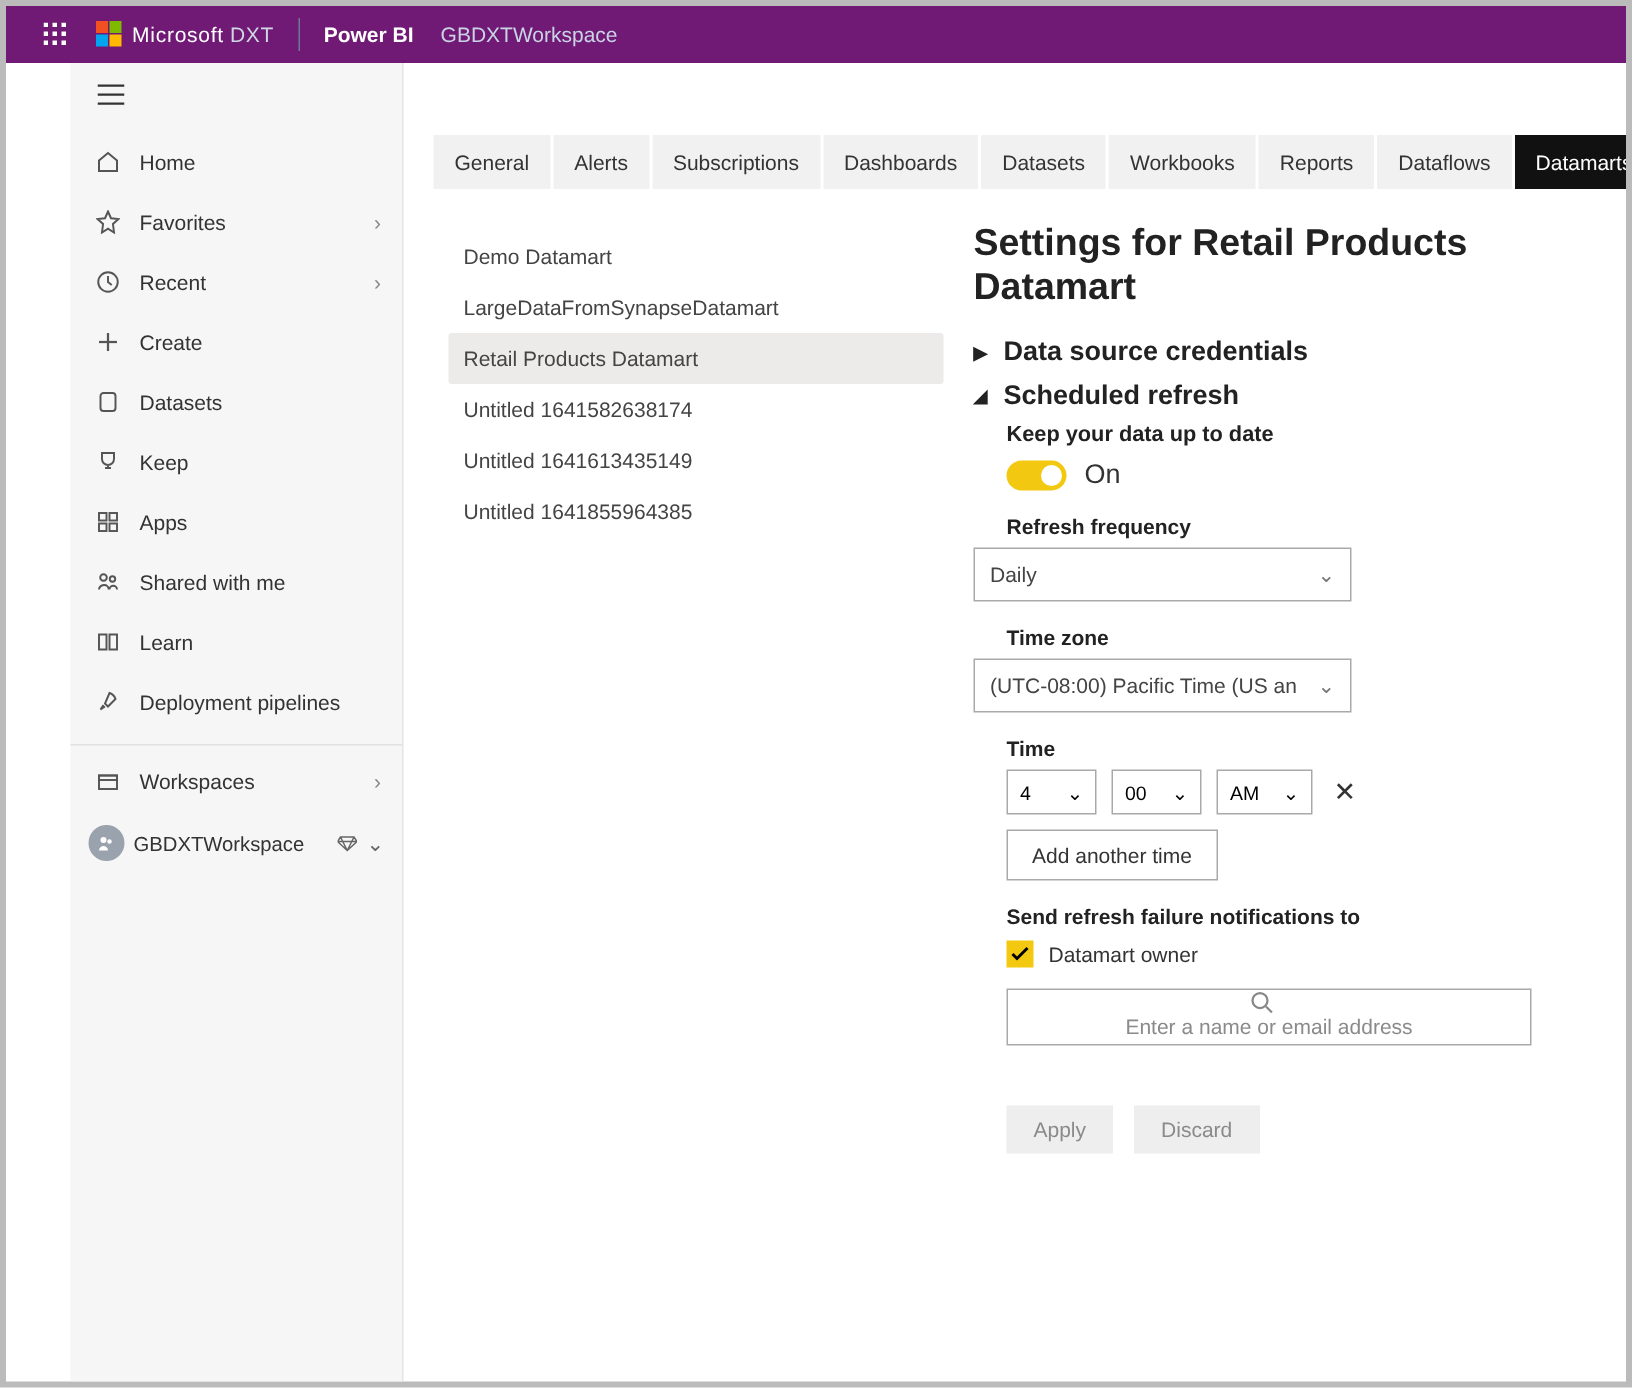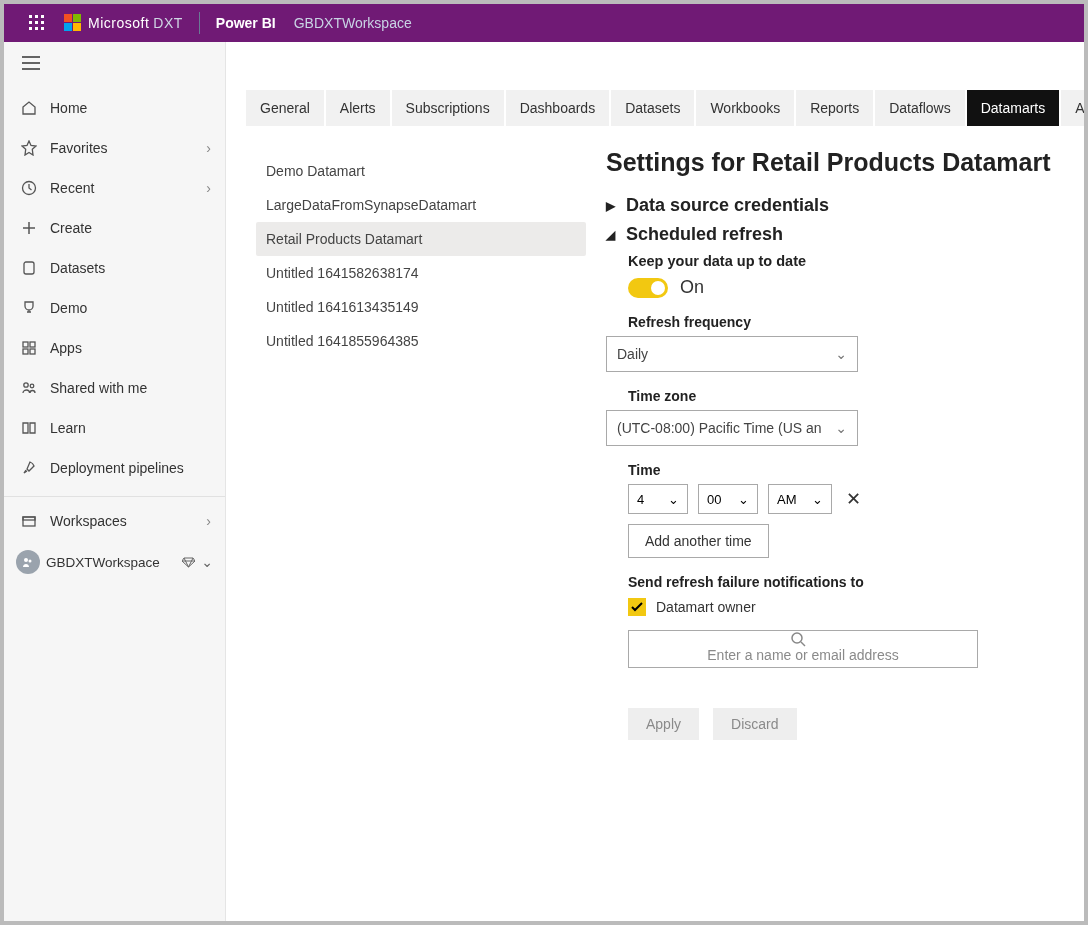--- a/index.html
+++ b/index.html
@@ -15,21 +15,21 @@
 .top-sep { width:1px;height:22px;background:#6a7a95;margin:0 16px; }
 .app-name { font-weight:700; }
 .workspace-name { margin-left:18px; color:#c9d3e4; }
 
 
 .subbar { height:42px; display:flex; align-items:center; padding-left:18px; border-bottom:1px solid transparent; }
 .hamburger { cursor:pointer; }
 .hamburger svg { stroke:#333; }
 
 
-.layout { display:flex; height: calc(925px - 38px - 8px); }
+.layout { display:flex; height: calc(925px - 38px - 8px); padding-left: 43px; }
 .sidebar { width:222px; background:#f6f6f6; border-right:1px solid #e5e5e5; padding-top:0; font-size:14px; color:#333; }
 .sidebar .nav-group { padding:4px 0; }
 .sidebar hr { border:none; border-top:1px solid #e1e1e1; margin:4px 0; }
 .nav-item { display:flex; align-items:center; height:40px; padding:0 14px; cursor:pointer; }
 .nav-item .icon { width:22px; display:flex;justify-content:center;align-items:center; color:#555; }
 .nav-item .label { margin-left:10px; flex:1; }
 .nav-item .chev { color:#888; }
 .ws-badge { width:24px;height:24px;border-radius:50%;background:#9aa3ad;display:flex;align-items:center;justify-content:center;color:#fff;font-size:11px;margin-right:-4px; }
 .ws-row { display:flex;align-items:center;height:42px;padding:0 12px; cursor:pointer;}
 .ws-row .label{margin-left:10px;flex:1;font-size:13.5px;}
@@ -177,21 +177,21 @@
             </svg>
           </span>
         <span class="label">Datasets</span>
       </div>
       <div class="nav-item">
         <span class="icon">
             <svg width="16" height="16" viewBox="0 0 16 16" fill="none" stroke="#555" stroke-width="1.3">
               <path d="M4 2h8v4a4 4 0 01-8 0zM6 12h4M8 10v2"></path>
             </svg>
           </span>
-        <span class="label">Demo</span>
+        <span class="label">Keep</span>
       </div>
       <div class="nav-item">
         <span class="icon">
             <svg width="16" height="16" viewBox="0 0 16 16" fill="none" stroke="#555" stroke-width="1.3">
               <rect x="2" y="2" width="5" height="5"></rect>
               <rect x="9" y="2" width="5" height="5"></rect>
               <rect x="2" y="9" width="5" height="5"></rect>
               <rect x="9" y="9" width="5" height="5"></rect>
             </svg>
           </span>

